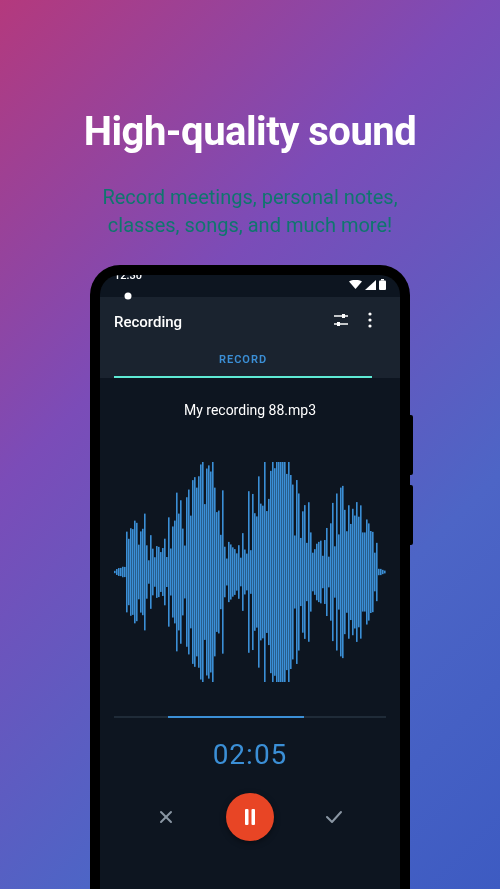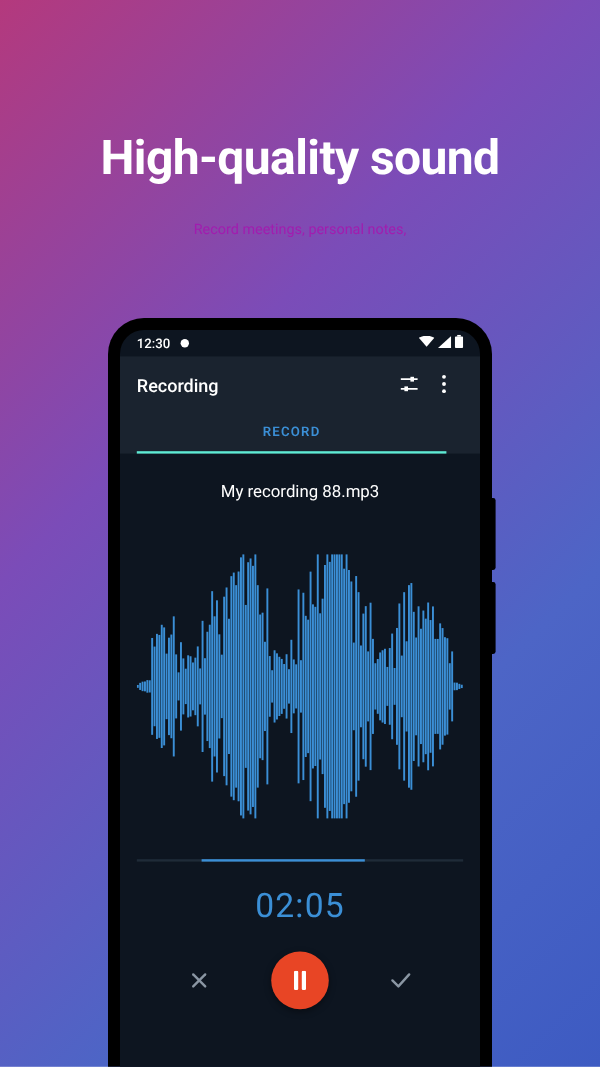--- a/index.html
+++ b/index.html
@@ -13,22 +13,22 @@
   }
   .promo-title {
     color: #fff;
     font-size: 40px;
     font-weight: 700;
     text-align: center;
     padding-top: 108px;
     letter-spacing: -0.5px;
   }
   .promo-subtitle {
-    color: #a21caf;
-    font-size: 12px;
+    color: #0f766e;
+    font-size: 20px;
     font-weight: 400;
     text-align: center;
     margin-top: 28px;
     line-height: 1.4;
   }
   .phone {
     position: absolute;
     left: 50%;
     transform: translateX(-50%);
     top: 265px;
@@ -58,21 +58,21 @@
   .status-bar {
     height: 22px;
     display: flex;
     align-items: center;
     justify-content: space-between;
     padding: 0 14px;
     font-size: 11px;
     color: #fff;
     font-weight: 500;
   }
-  .status-left { display: flex; align-items: center; gap: 8px; }
+  .status-left { display: flex; align-items: center; gap: 8px; flex-direction: column; }
   .status-right { display: flex; align-items: center; gap: 3px; }
   .app-header {
     background: #1a232f;
     padding: 10px 28px 0 14px;
   }
   .app-header-row {
     display: flex;
     align-items: center;
     justify-content: space-between;
     height: 30px;
@@ -172,20 +172,21 @@
     cursor: pointer;
     box-shadow: 0 2px 6px rgba(0,0,0,0.4);
   }
 </style>
 </head>
 <body>
 
 <div class="promo-title">High-quality sound</div>
 <div class="promo-subtitle">
   <span>Record meetings, personal notes,</span><br>
+  <span>classes, songs, and much more!</span>
 </div>
 
 <div class="phone">
   <div class="side-btn b1"></div>
   <div class="side-btn b2"></div>
   <div class="screen">
 
     <div class="status-bar">
       <div class="status-left">
         <span>12:30</span>

